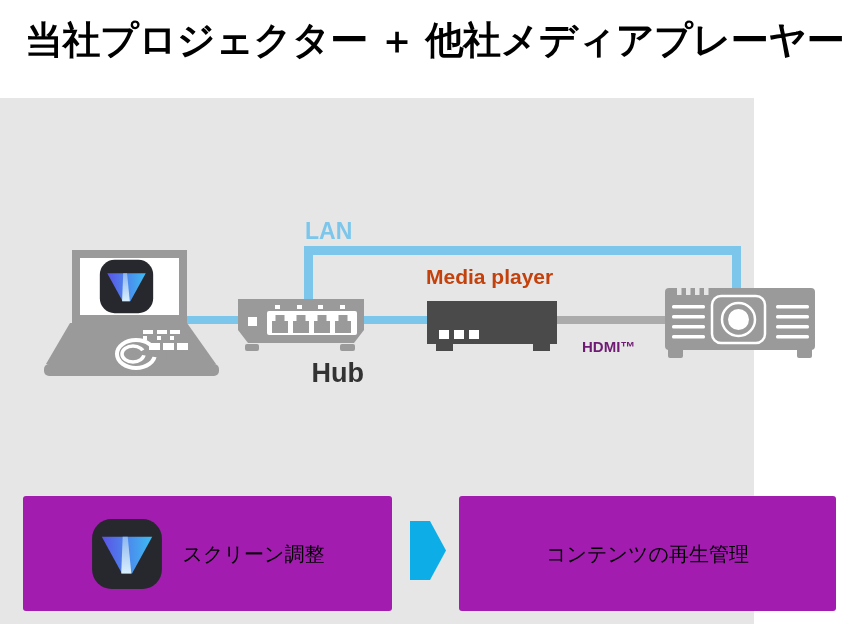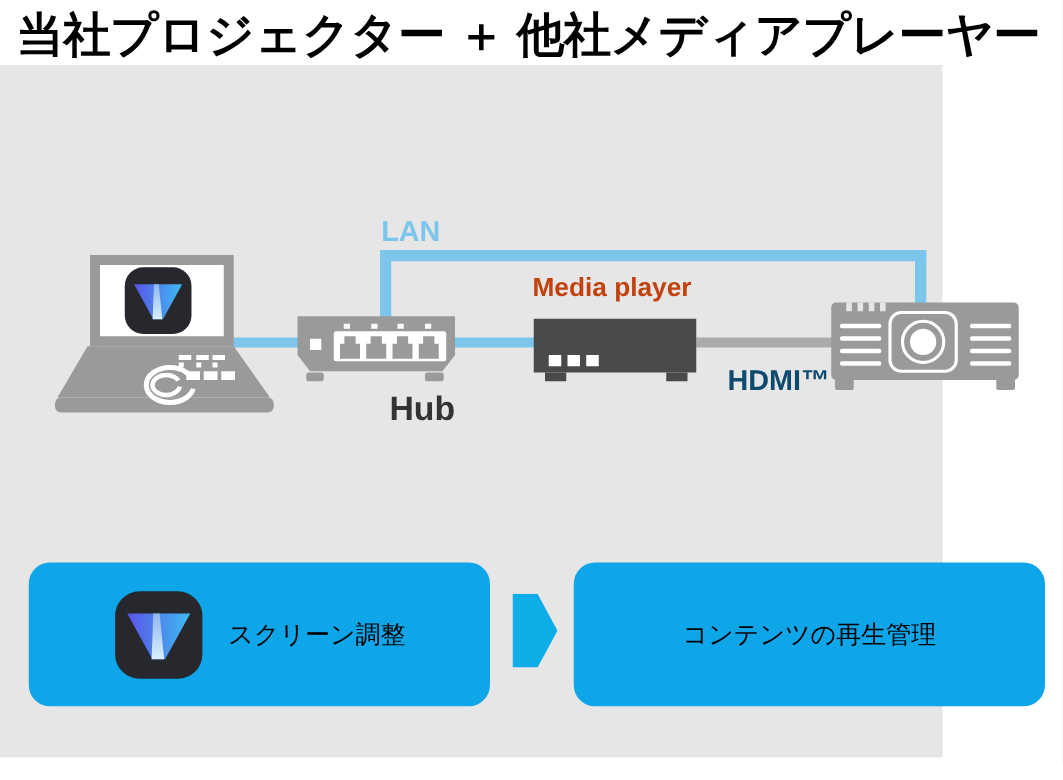--- a/index.html
+++ b/index.html
@@ -3,37 +3,37 @@
 <meta charset="utf-8">
 <style>
   * { box-sizing: border-box; }
   html,body { margin:0; padding:0; }
   body {
     width:850px; height:624px; background:#ffffff;
     font-family:"Liberation Sans","DejaVu Sans",sans-serif;
     overflow:hidden;
   }
   .title {
-    margin:0; height:52px; padding:3px 0 0 13px;
+    margin:12px; height:74px; padding:3px 0 0 13px;
     font-size:38px; font-weight:900; letter-spacing:-0.5px; color:#000;
     white-space:nowrap;
   }
   .panel {
     position:relative; width:754px; height:554px; background:#e6e6e6;text-decoration:underline;
   }
   .diagram { position:absolute; left:0; top:0; width:850px; height:390px; }
   .diagram svg { position:absolute; left:0; top:0; }
   .lbl { position:absolute; line-height:1; white-space:nowrap; }
   .lbl-lan   { left:305px; top:122px; font-size:23px; font-weight:800; color:#7cc6ec; }
   .lbl-hub   { left:238px; top:262px; width:126px; text-align:right; font-size:27px; font-weight:800; color:#333; }
   .lbl-media { left:426px; top:168px; font-size:21px; font-weight:800; color:#c2410c; }
-  .lbl-hdmi  { left:582px; top:241px; font-size:23px; font-weight:800; color:#0c4a6e; }
+  .lbl-hdmi  { left:582px; top:241px; font-size:15px; font-weight:800; color:#701a75; }
 
   .card {
-    position:absolute; top:398px; height:115px; background:#0ea5e9; border-radius:17px;
+    position:absolute; top:398px; height:115px; background:#a21caf; border-radius:3px;
     display:flex; align-items:center; justify-content:center;
   }
   .card-left  { left:23px;  width:369px; gap:20px; }
   .card-right { left:459px; width:377px; flex-direction:column;gap:13px; }
   .card-text  { display:flex; flex-direction:column; align-items:center; }
   .card-line1 { font-size:20px; font-weight:500; color:#000; line-height:1.1; }
   .card-line2 { font-size:26px; font-weight:800; color:#000; line-height:1.15; margin-top:7px; white-space:nowrap; }
   .vss-badge  { width:72px; height:72px; flex:0 0 72px; }
   .flow-arrow { position:absolute; left:410px; top:423px; }
 </style>

